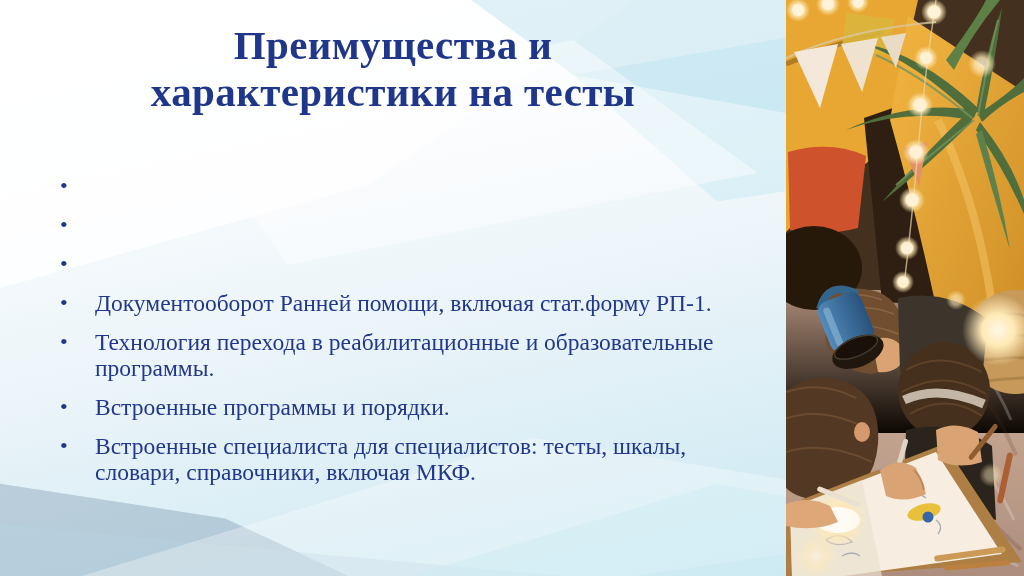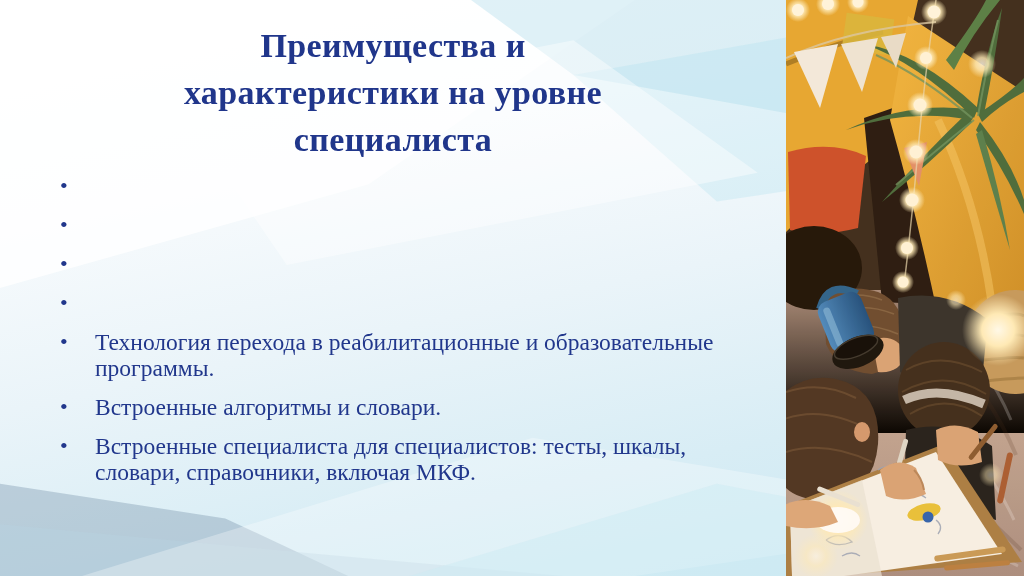--- a/index.html
+++ b/index.html
@@ -23,21 +23,21 @@
       clip-path:polygon(0% 84%,22% 90%,34% 100%,0% 100%);}
   .p6{position:absolute;inset:0;background:rgba(185,210,225,.45);
       clip-path:polygon(0% 91%,30% 96%,55% 100%,0% 100%);}
   .p7{position:absolute;inset:0;background:rgba(255,255,255,.30);
       clip-path:polygon(8% 100%,52% 76%,100% 90%,62% 100%);}
   .p8{position:absolute;inset:0;background:rgba(205,235,244,.5);
       clip-path:polygon(40% 100%,70% 84%,100% 94%,100% 100%);}
   
   .title{
     position:absolute;top:22px;left:0;width:786px;
-    text-align:center;font-weight:700;font-size:34px;line-height:47px;
+    text-align:center;font-weight:700;font-size:41px;line-height:47px;
     color:#20368b;letter-spacing:.4px;
   }
   .bullets{
     position:absolute;top:173px;left:60px;width:710px;
     list-style:none;margin:0;padding:0;
     color:#21378c;font-size:23.5px;line-height:26px;
   }
   .bullets li{display:flex;margin-bottom:13px;}
   .marker{flex:0 0 14px;width:14px;margin-right:21px;font-size:22px;line-height:26px;}
   .btext{max-width:652px;}
@@ -57,44 +57,44 @@
     <div class="p3"></div>
     <div class="p4"></div>
     <div class="p5"></div>
     <div class="p6"></div>
     <div class="p7"></div>
     <div class="p8"></div>
   </div>
 
   <div class="title">
     <div>Преимущества и</div>
-    <div>характеристики на уровне</div>
-    <div>специалиста</div>
+    <div>характеристики на тесты</div>
   </div>
 
   <ul class="bullets">
     <li>
       <span class="marker">•</span>
     </li>
     <li>
       <span class="marker">•</span>
     </li>
     <li>
       <span class="marker">•</span>
     </li>
     <li>
       <span class="marker">•</span>
+      <span class="btext">Документооборот Ранней помощи, включая стат.форму РП-1.</span>
     </li>
     <li>
       <span class="marker">•</span>
       <span class="btext">Технология перехода в реабилитационные и образовательные программы.</span>
     </li>
     <li>
       <span class="marker">•</span>
-      <span class="btext">Встроенные алгоритмы и словари.</span>
+      <span class="btext">Встроенные программы и порядки.</span>
     </li>
     <li>
       <span class="marker">•</span>
       <span class="btext">Встроенные специалиста для специалистов: тесты, шкалы, словари, справочники, включая МКФ.</span>
     </li>
   </ul>
 
   <div class="photo">
     <svg width="238" height="576" viewBox="0 0 238 576" xmlns="http://www.w3.org/2000/svg">
       <defs>

